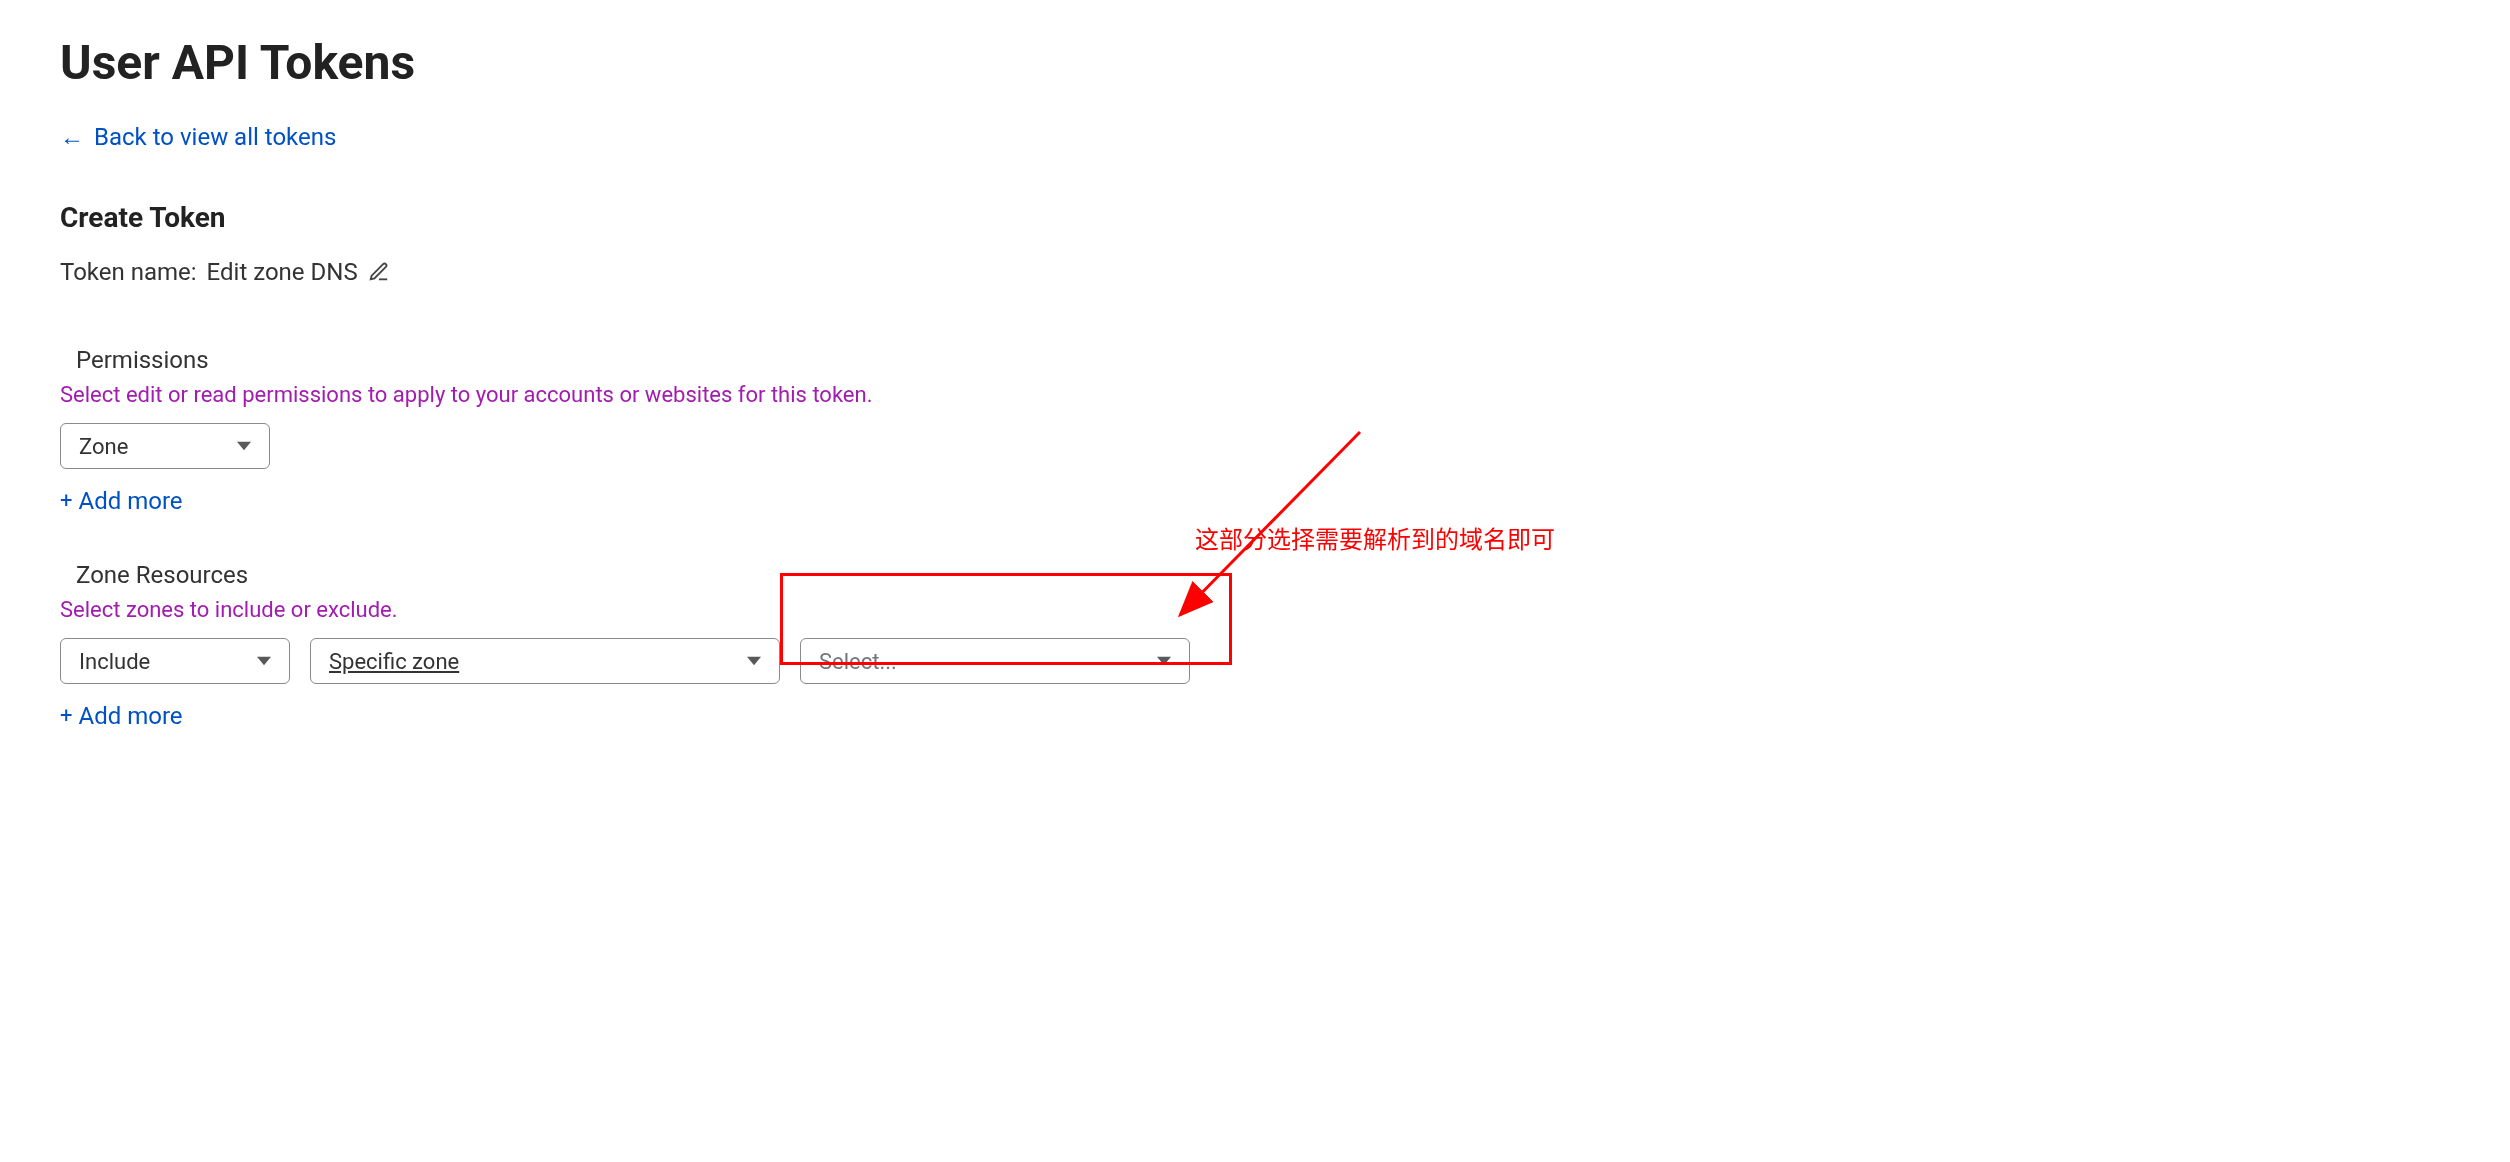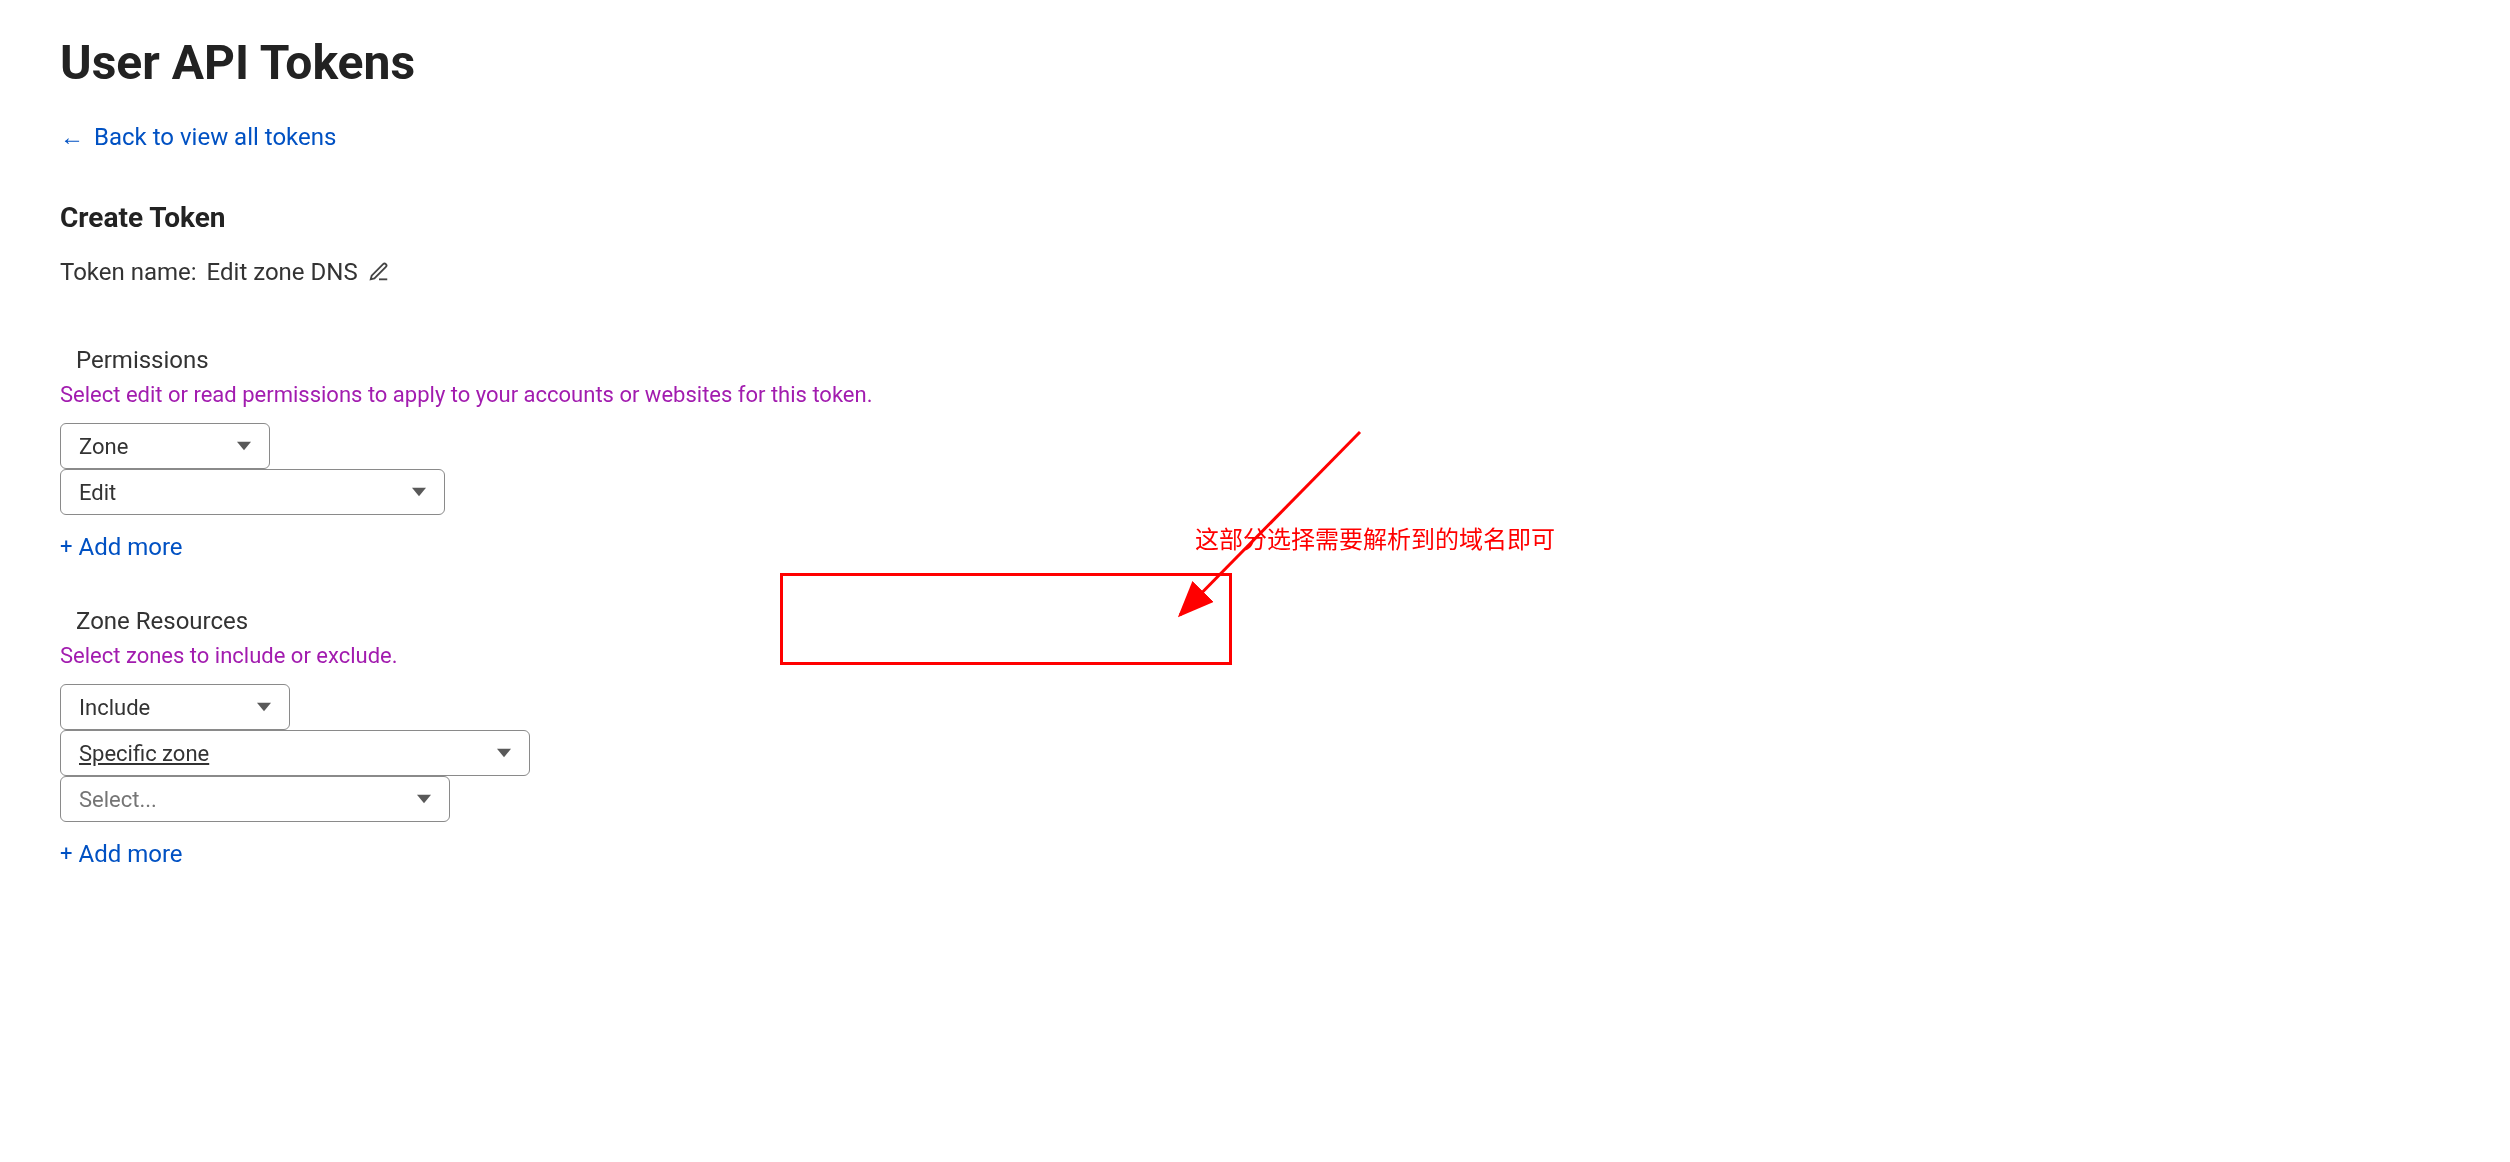--- a/index.html
+++ b/index.html
@@ -63,23 +63,23 @@
     color: #333;
     margin: 0 0 8px 16px;
   }
   .field-desc {
     font-size: 22px;
     color: #a21caf;
     margin: 0 0 16px 0;
   }
   .select-row {
     display: flex;
+    gap: 20px;
     align-items: stretch;
     margin-bottom: 18px;
-    flex-direction: column;
   }
   .select {
     display: flex;
     align-items: center;
     justify-content: space-between;
     border: 1px solid #8a8a8a;
     border-radius: 6px;
     padding: 0 18px;
     height: 46px;
     box-sizing: border-box;
@@ -181,28 +181,20 @@
 
     <div class="select-row">
       <div class="select w-zone">
         <span>Zone</span>
         <span class="caret">
           <svg width="14" height="14" viewBox="0 0 10 6">
               <path d="M0 0 L5 6 L10 0 Z" fill="currentColor"></path>
             </svg>
         </span>
       </div>
-      <div class="select w-edit">
-        <span>Edit</span>
-        <span class="caret">
-          <svg width="14" height="14" viewBox="0 0 10 6">
-              <path d="M0 0 L5 6 L10 0 Z" fill="currentColor"></path>
-            </svg>
-        </span>
-      </div>
     </div>
 
     <div class="add-more">
       <span class="plus">+</span>
       <span>Add more</span>
     </div>
   </div>
 
   
   <div class="field-group">

